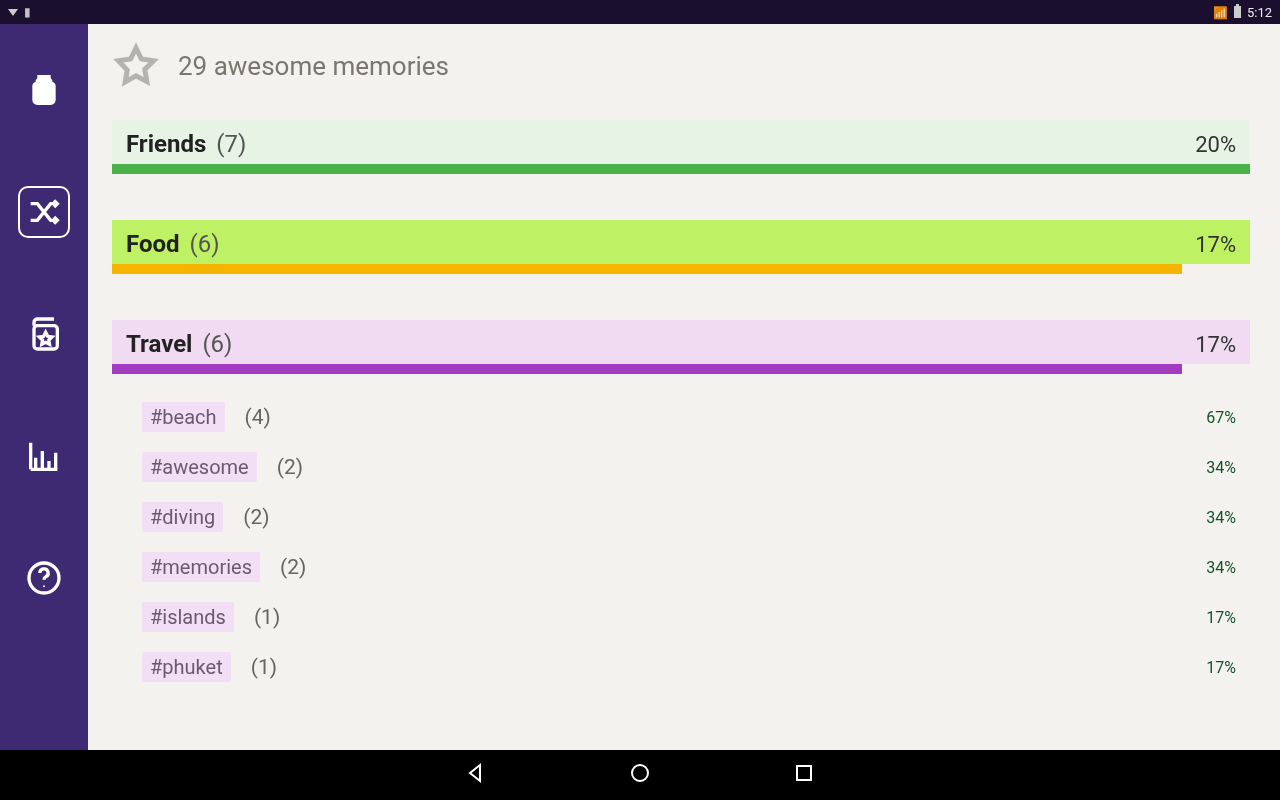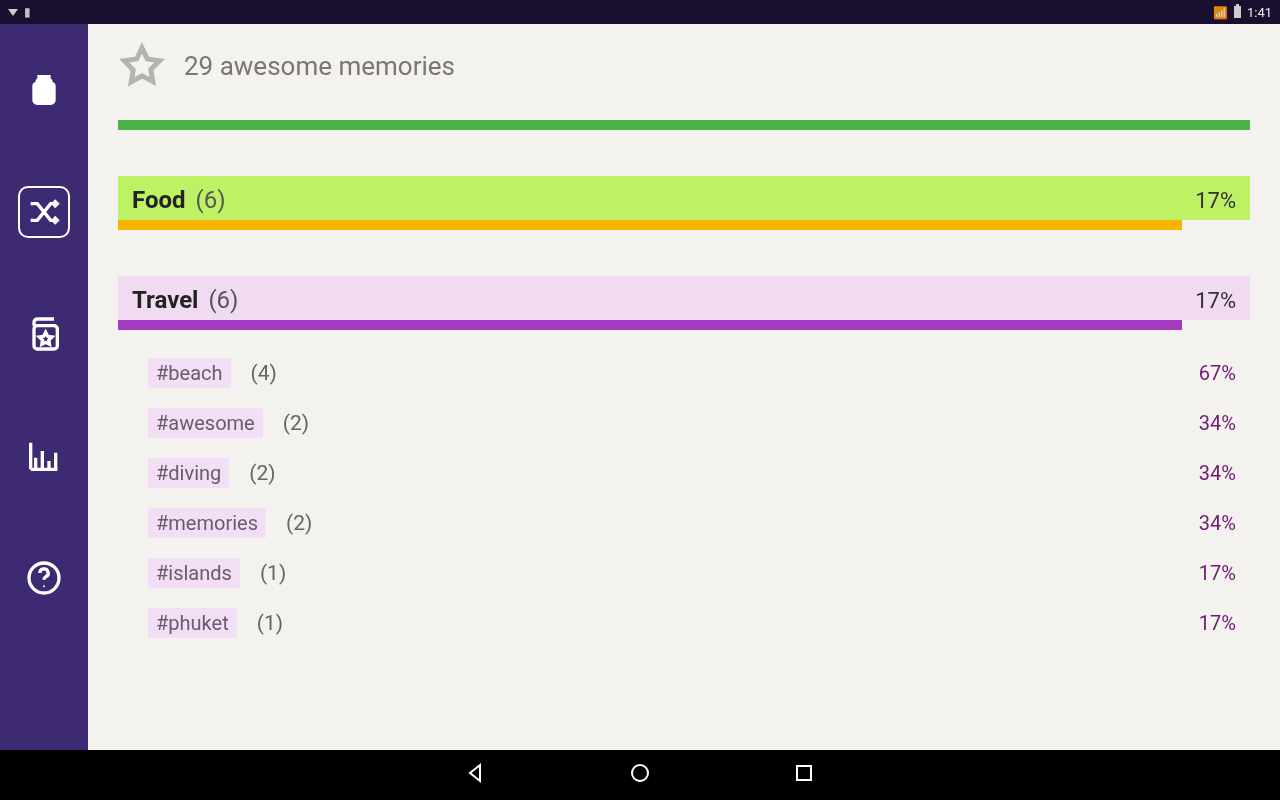--- a/index.html
+++ b/index.html
@@ -65,21 +65,21 @@
     border-radius: 10px;
     cursor: pointer;
   }
   .sidebar svg { width: 40px; height: 40px; stroke: #fff; fill: none; stroke-width: 2; }
   .nav-item.solid svg { fill: #fff; stroke: none; }
 
   
   .main {
     flex: 1;
     background: #f3f2ee;
-    padding: 18px 30px 0 30px;
+    padding: 18px 30px 0 24px;
     overflow: hidden;
   }
 
   .page-header {
     display: flex;
     align-items: center;
     gap: 18px;
     margin-bottom: 30px;
   }
   .page-header svg { width: 48px; height: 48px; stroke: #b5b3ad; fill: none; stroke-width: 2.5; }
@@ -128,34 +128,34 @@
   }
   .tag-left { display: flex; align-items: center; gap: 20px; }
   .tag-chip {
     background: #f2def5;
     color: #6a5a6f;
     padding: 3px 8px;
     border-radius: 2px;
     font-size: 20px;
   }
   .tag-count { color: #666; }
-  .tag-pct { color: #701a75; font-size: 20px; }
+  .tag-pct { color: #14532d; font-size: 16px; }
 </style>
 </head>
 <body>
 
 <div class="status-bar">
   <div class="status-left">
     <span class="tri"></span>
     <span style="font-size:12px;opacity:.8">▮</span>
   </div>
   <div class="status-right">
     <span class="wifi"></span>
     <span class="batt"></span>
-    <span>1:41</span>
+    <span>5:12</span>
   </div>
 </div>
 
 <div class="app">
 
   <div class="sidebar">
     <div class="nav-item solid">
       <svg viewBox="0 0 24 24">
         <path d="M8 3h8v2l1 1v1a3 3 0 0 1 2 3v8a3 3 0 0 1-3 3H8a3 3 0 0 1-3-3v-8a3 3 0 0 1 2-3V6l1-1z"></path>
         <circle cx="10" cy="16" r="1"></circle>
@@ -195,20 +195,24 @@
 
     <div class="page-header">
       <svg viewBox="0 0 24 24">
         <path d="M12 3l2.7 5.5 6.1.9-4.4 4.3 1 6-5.4-2.8L6.6 20l1-6L3.2 9.4l6.1-.9z"></path>
       </svg>
       <div class="page-title">29 awesome memories</div>
     </div>
 
     <div id="cats">
         <div class="cat friends">
+          <div class="cat-head">
+            <div><span class="name">Friends</span><span class="count"> (7)</span></div>
+            <div class="pct">20%</div>
+          </div>
           <div class="cat-bar-wrap">
             <div class="cat-bar" style="width: 100%;"></div>
           </div>
         </div>
         <div class="cat food">
           <div class="cat-head">
             <div><span class="name">Food</span><span class="count"> (6)</span></div>
             <div class="pct">17%</div>
           </div>
           <div class="cat-bar-wrap">

